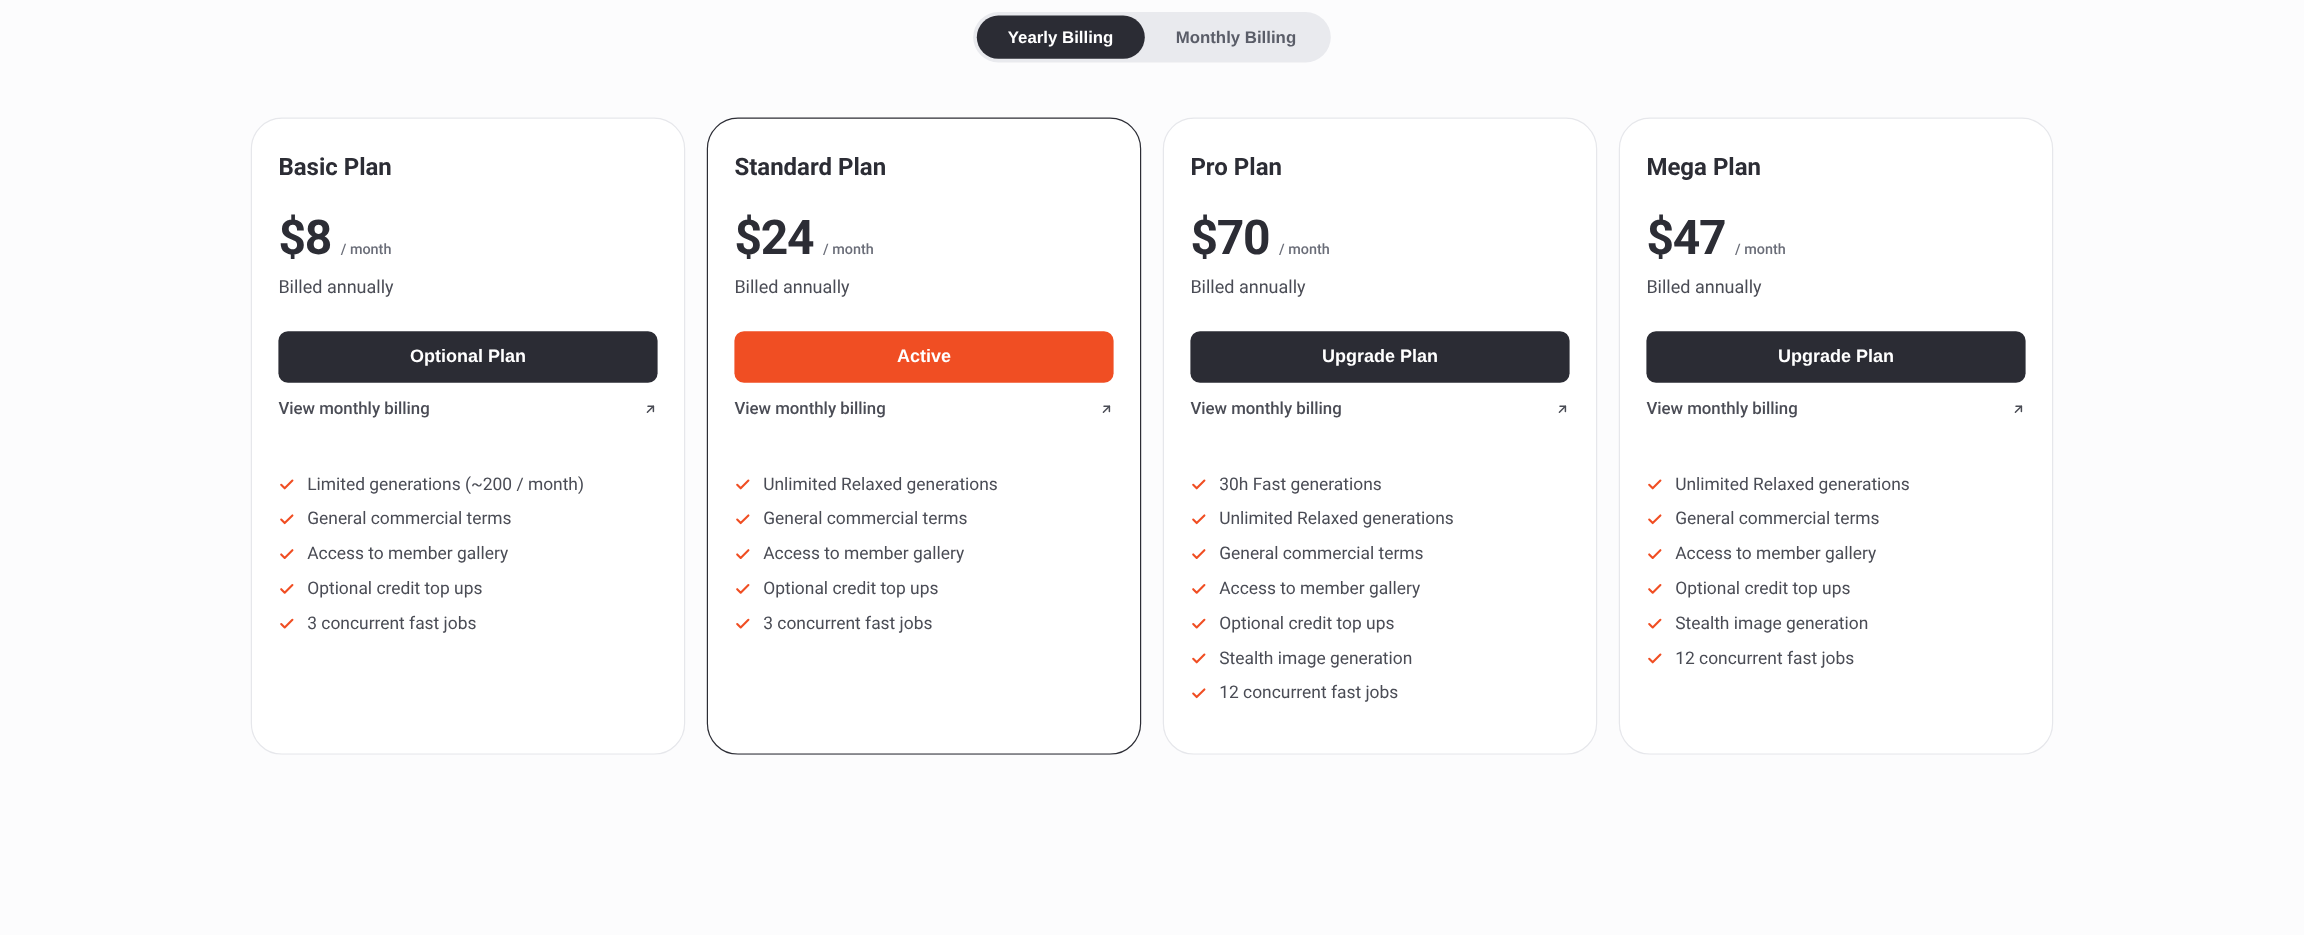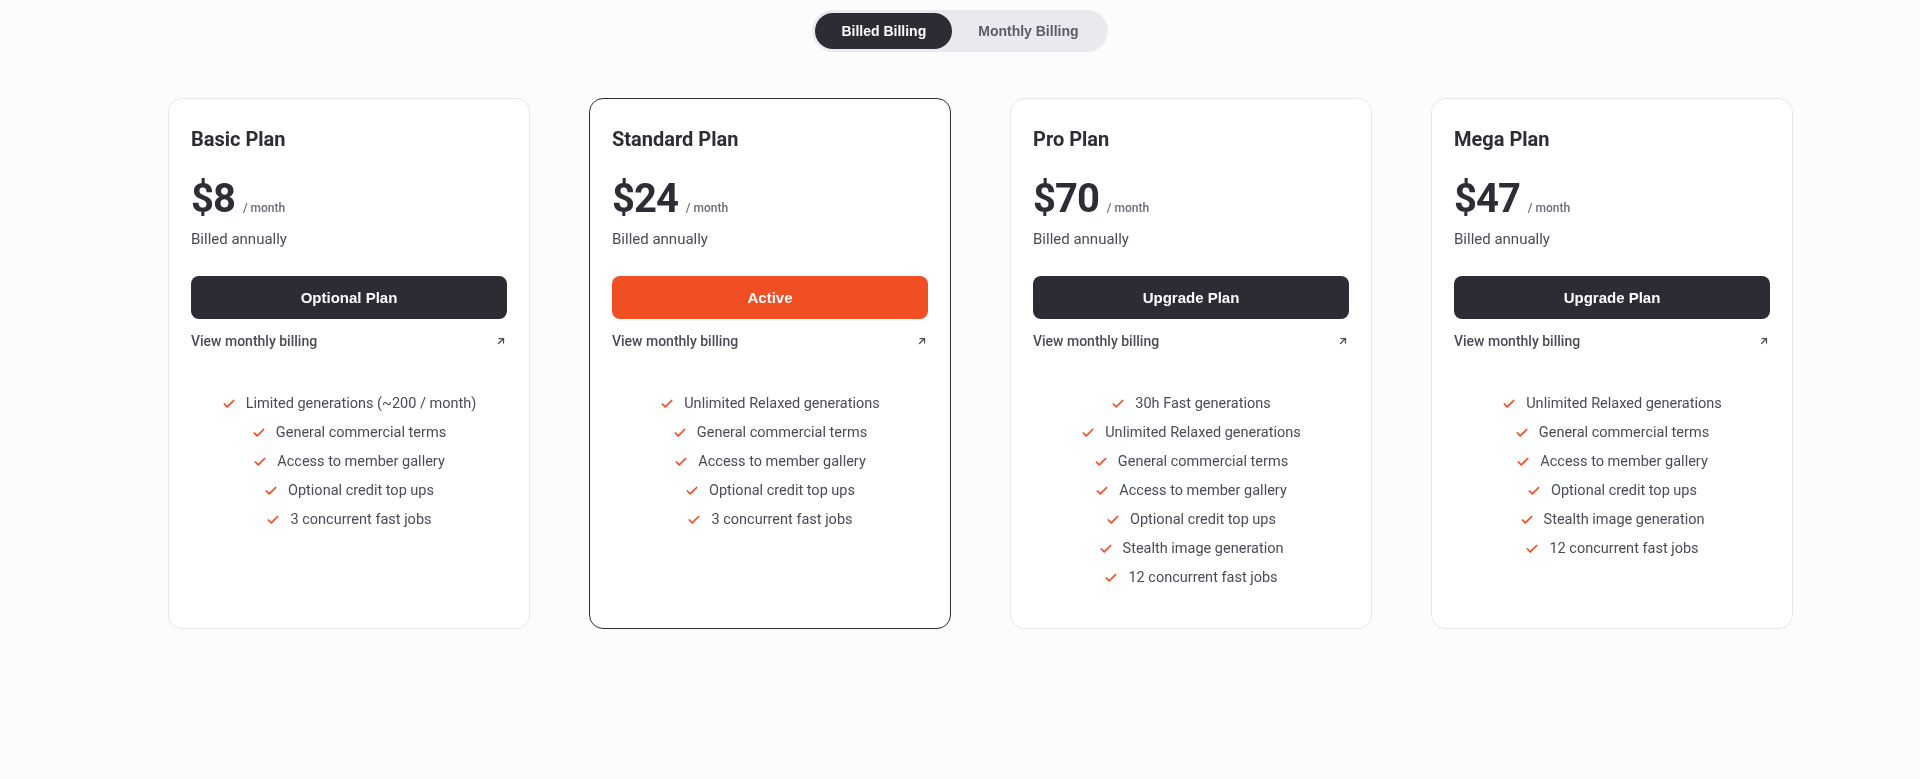--- a/index.html
+++ b/index.html
@@ -35,24 +35,23 @@
   .plans {
     display: flex;
     gap: 18px;
     justify-content: center;
     margin-top: 46px;
     padding: 0 60px;
   }
   .plan-card {
     width: 362px;
     border: 1px solid #e6e7eb;
-    border-radius: 14px;
+    border-radius: 26px;
     padding: 28px 22px 36px 22px;
     background: #fff;
-    margin-left: 41px;
   }
   .plan-card.current {
     border: 1.5px solid #2c2d35;
   }
   .plan-name {
     font-size: 20px;
     font-weight: 700;
     color: #2c2d35;
     margin-bottom: 24px;
   }
@@ -108,29 +107,28 @@
     margin-top: 40px;
     list-style: none;
   }
   .plan-features li {
     display: flex;
     align-items: center;
     gap: 10px;
     font-size: 14.5px;
     color: #4a4c55;
     padding: 6px 0;
-    justify-content: center;
   }
   .plan-features svg { width: 14px; height: 14px; flex-shrink: 0; }
 </style>
 </head>
 <body>
 
 <div class="billing-toggle">
-  <button class="active">Billed Billing</button>
+  <button class="active">Yearly Billing</button>
   <button>Monthly Billing</button>
 </div>
 
 <div class="plans">
     <div class="plan-card">
       <div class="plan-name">Basic Plan</div>
       <div class="plan-price-row">
         <span class="plan-price">$8</span>
         <span class="plan-period">/ month</span>
       </div>

